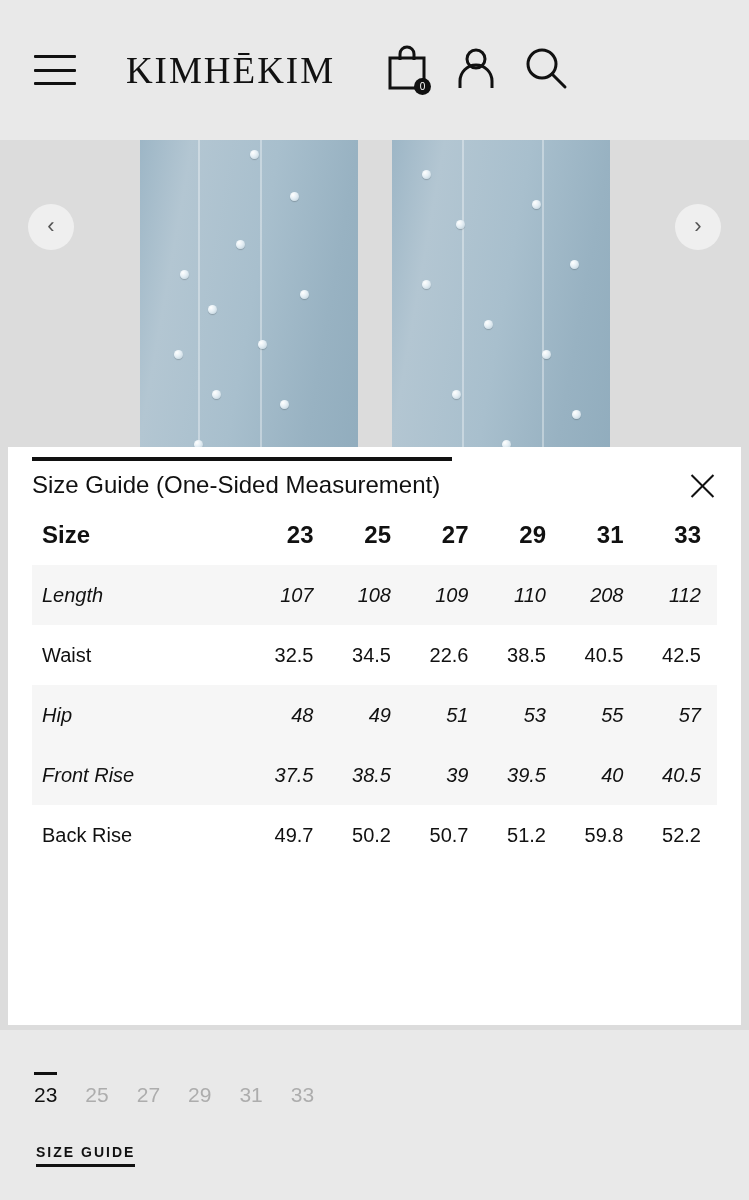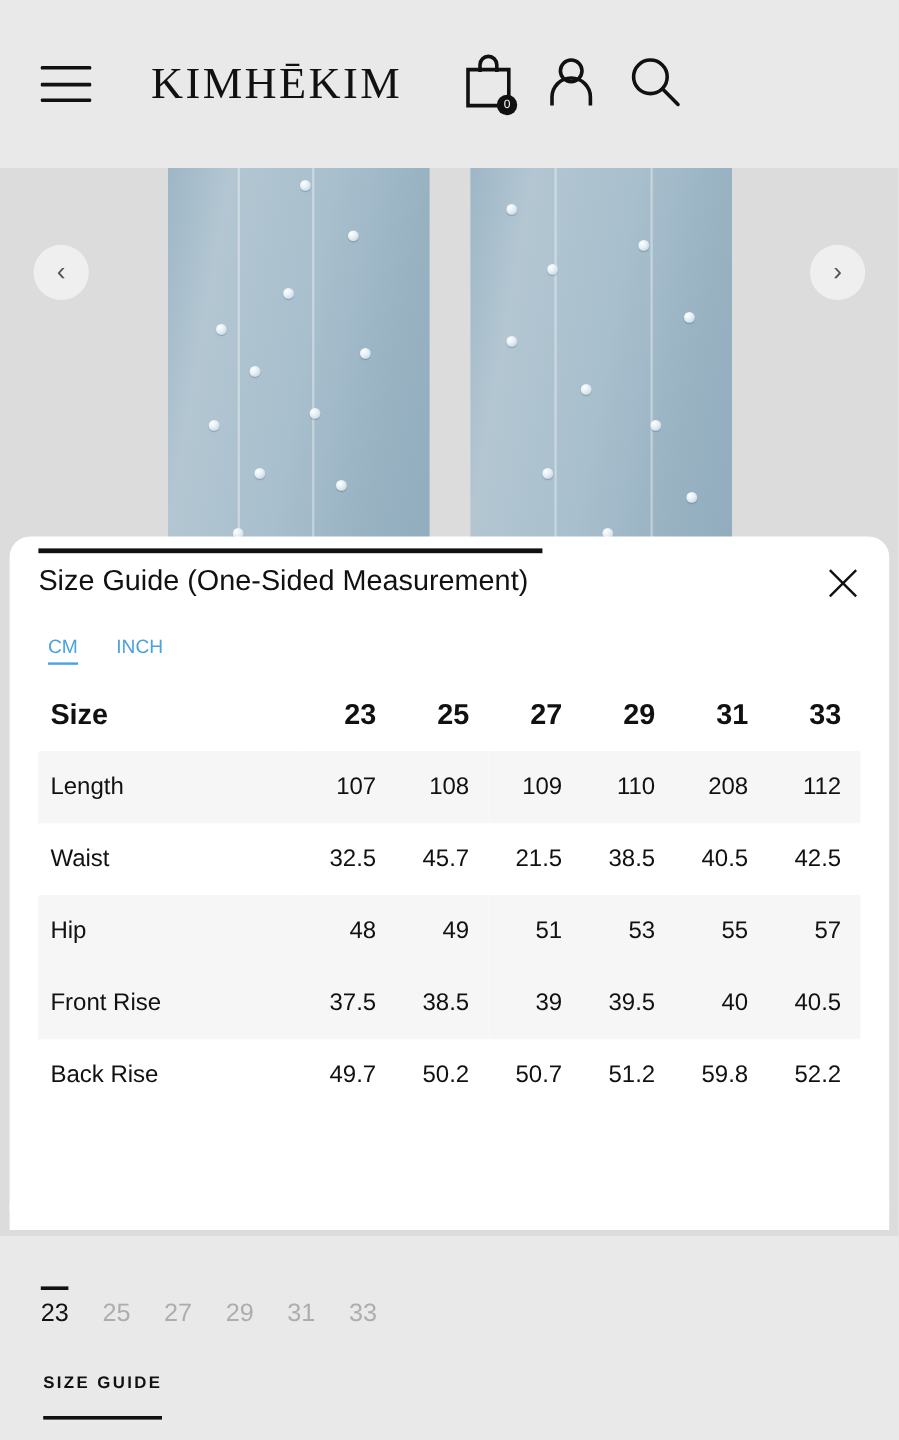--- a/index.html
+++ b/index.html
@@ -159,35 +159,34 @@
   }
   .guide-link {
     position: absolute;
     left: 36px;
     top: 114px;
     font-size: 14px;
     font-weight: bold;
     letter-spacing: 2px;
     color: #111;
     border-bottom: 3px solid #111;
-    padding-bottom: 20px;
+    padding-bottom: 4px;
     cursor: pointer;
   }
 
   
   .modal {
     position: absolute;
     left: 8px;
     top: 447px;
     width: 733px;
     height: 578px;
     background: #fff;
     z-index: 10;
     padding: 0 24px;
-    border-radius: 17px;
   }
   .modal-handle {
     position: absolute;
     top: 10px;
     left: 24px;
     width: 420px;
     height: 4px;
     background: #111;
   }
   .modal-title {
@@ -250,20 +249,21 @@
     text-align: left;
     padding-left: 10px;
     width: 220px;
   }
   table.size-table thead th {
     font-weight: bold;
     font-size: 24px;
   }
   table.size-table tbody tr.alt {
     background: #f6f6f6;
+    font-style: italic;
   }
 
   .modal-fade {
     position: absolute;
     left: 0; right: 0;
     bottom: 0;
     height: 22px;
     background: #fff;
   }
 </style>
@@ -354,24 +354,20 @@
       <div class="size-opt">33</div>
     </div>
     <div class="guide-link">SIZE GUIDE</div>
   </div>
 
   <div class="modal">
     <div class="modal-handle"></div>
     <div class="modal-title">Size Guide (One-Sided Measurement)</div>
     <div class="close-x"></div>
 
-    <div class="unit-tabs">
-      <div class="unit-tab active">CM</div>
-      <div class="unit-tab">INCH</div>
-    </div>
 
     <table class="size-table">
       <thead>
         <tr>
           <th>Size</th>
           <th>23</th>
           <th>25</th>
           <th>27</th>
           <th>29</th>
           <th>31</th>
@@ -384,22 +380,22 @@
           <td>107</td>
           <td>108</td>
           <td>109</td>
           <td>110</td>
           <td>208</td>
           <td>112</td>
         </tr>
         <tr>
           <td>Waist</td>
           <td>32.5</td>
-          <td>45.7</td>
-          <td>21.5</td>
+          <td>34.5</td>
+          <td>22.6</td>
           <td>38.5</td>
           <td>40.5</td>
           <td>42.5</td>
         </tr>
         <tr class="alt">
           <td>Hip</td>
           <td>48</td>
           <td>49</td>
           <td>51</td>
           <td>53</td>

